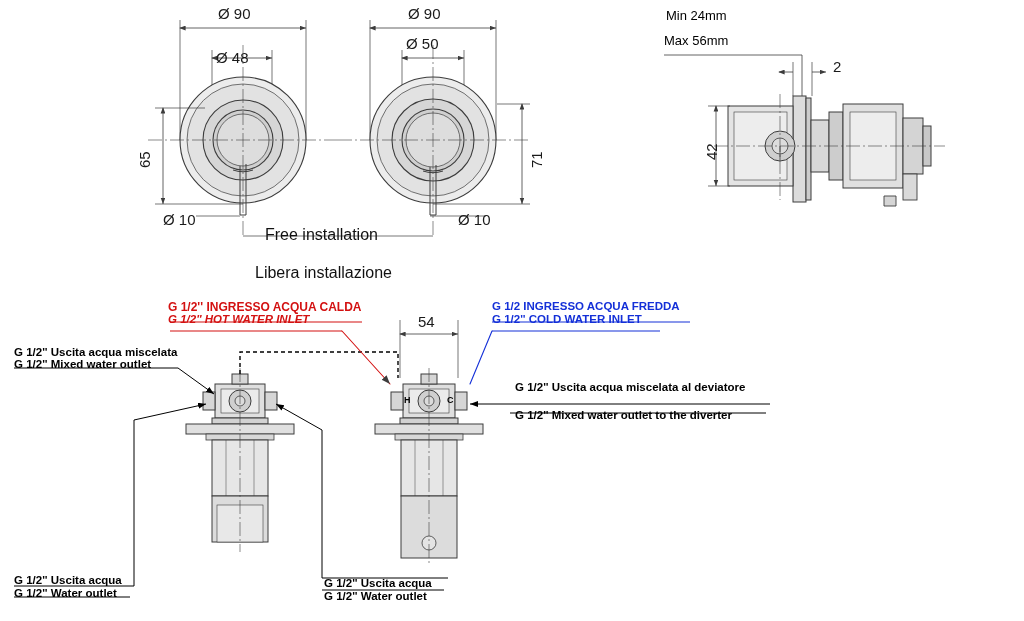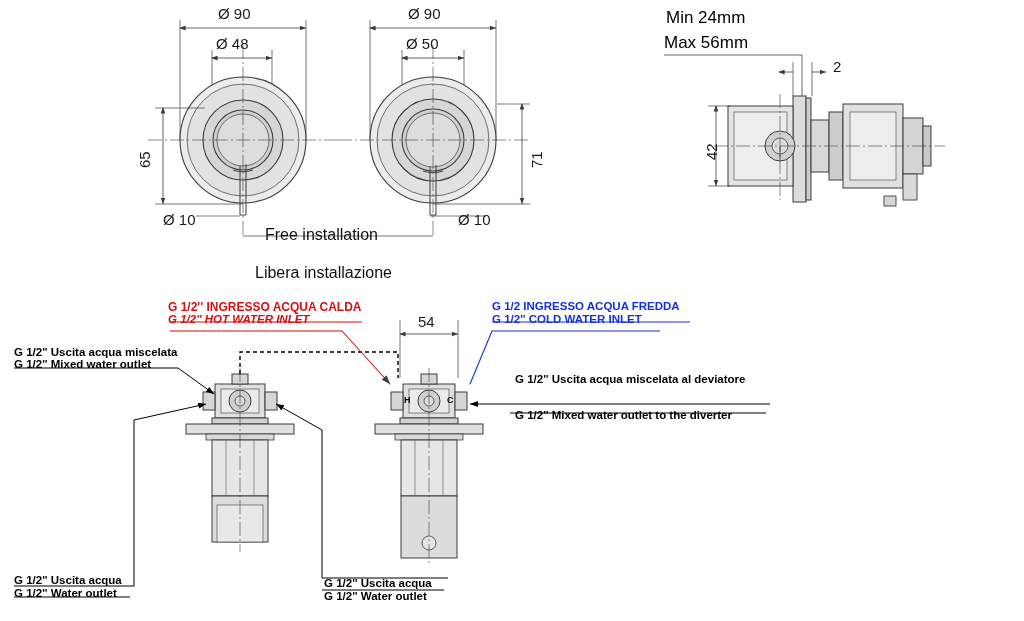--- a/index.html
+++ b/index.html
@@ -24,21 +24,21 @@
     position: absolute;
     white-space: pre;
     color: #000;
     font-family: "Liberation Sans", sans-serif;
   }
   .dim {
     font-size: 15px;
     color: #1a1a1a;
   }
   .dim-lg {
-    font-size: 17px;
+    font-size: 13px;
   }
   .cap {
     font-size: 16px;
     color: #111;
   }
   .lbl {
     font-size: 11.5px;
     font-weight: bold;
     color: #000;
   }
@@ -271,21 +271,21 @@
       <line x1="14" y1="586" x2="134" y2="586" stroke-width="1"></line>
       <line x1="14" y1="597" x2="130" y2="597" stroke-width="1"></line>
 
       <path d="M322,578 L322,430 L276,404" stroke-width="1" marker-end="url(#arrDotIn)"></path>
       <line x1="322" y1="578" x2="448" y2="578" stroke-width="1"></line>
       <line x1="322" y1="590" x2="444" y2="590" stroke-width="1"></line>
     </g>
   </svg>
 
   <div class="txt dim" style="left:218px; top:5px;">Ø 90</div>
-  <div class="txt dim" style="left:216px; top:35px;">Ø 48</div>
+  <div class="txt dim" style="left:216px; top:49px;">Ø 48</div>
   <div class="txt dim rot90" style="left:136px; top:168px;">65</div>
   <div class="txt dim" style="left:163px; top:211px;">Ø 10</div>
 
   <div class="txt dim" style="left:408px; top:5px;">Ø 90</div>
   <div class="txt dim" style="left:406px; top:35px;">Ø 50</div>
   <div class="txt dim rot90" style="left:528px; top:168px;">71</div>
   <div class="txt dim" style="left:458px; top:211px;">Ø 10</div>
 
   <div class="txt cap" style="left:265px; top:226px;">Free installation</div>
   <div class="txt cap" style="left:255px; top:264px;">Libera installazione</div>
@@ -302,21 +302,21 @@
 
   <div class="txt lbl-red" style="left:168px; top:300px;">G 1/2'' INGRESSO ACQUA CALDA</div>
   <div class="txt lbl-red-it" style="left:168px; top:313px;font-style:italic;">G 1/2'' HOT WATER INLET</div>
 
   <div class="txt lbl-blue" style="left:492px; top:300px;">G 1/2 INGRESSO ACQUA FREDDA</div>
   <div class="txt lbl-blue-it" style="left:492px; top:313px;">G 1/2'' COLD WATER INLET</div>
 
   <div class="txt lbl" style="left:14px; top:346px;">G 1/2'' Uscita acqua miscelata</div>
   <div class="txt lbl" style="left:14px; top:358px;">G 1/2'' Mixed water outlet</div>
 
-  <div class="txt lbl" style="left:515px; top:373px;">G 1/2'' Uscita acqua miscelata al deviatore</div>
+  <div class="txt lbl" style="left:515px; top:381px;">G 1/2'' Uscita acqua miscelata al deviatore</div>
   <div class="txt lbl" style="left:515px; top:409px;">G 1/2'' Mixed water outlet to the diverter</div>
 
   <div class="txt lbl" style="left:14px; top:574px;">G 1/2'' Uscita acqua</div>
   <div class="txt lbl" style="left:14px; top:587px;">G 1/2'' Water outlet</div>
 
   <div class="txt lbl" style="left:324px; top:577px;">G 1/2'' Uscita acqua</div>
   <div class="txt lbl" style="left:324px; top:590px;">G 1/2'' Water outlet</div>
 
 </div>
 

